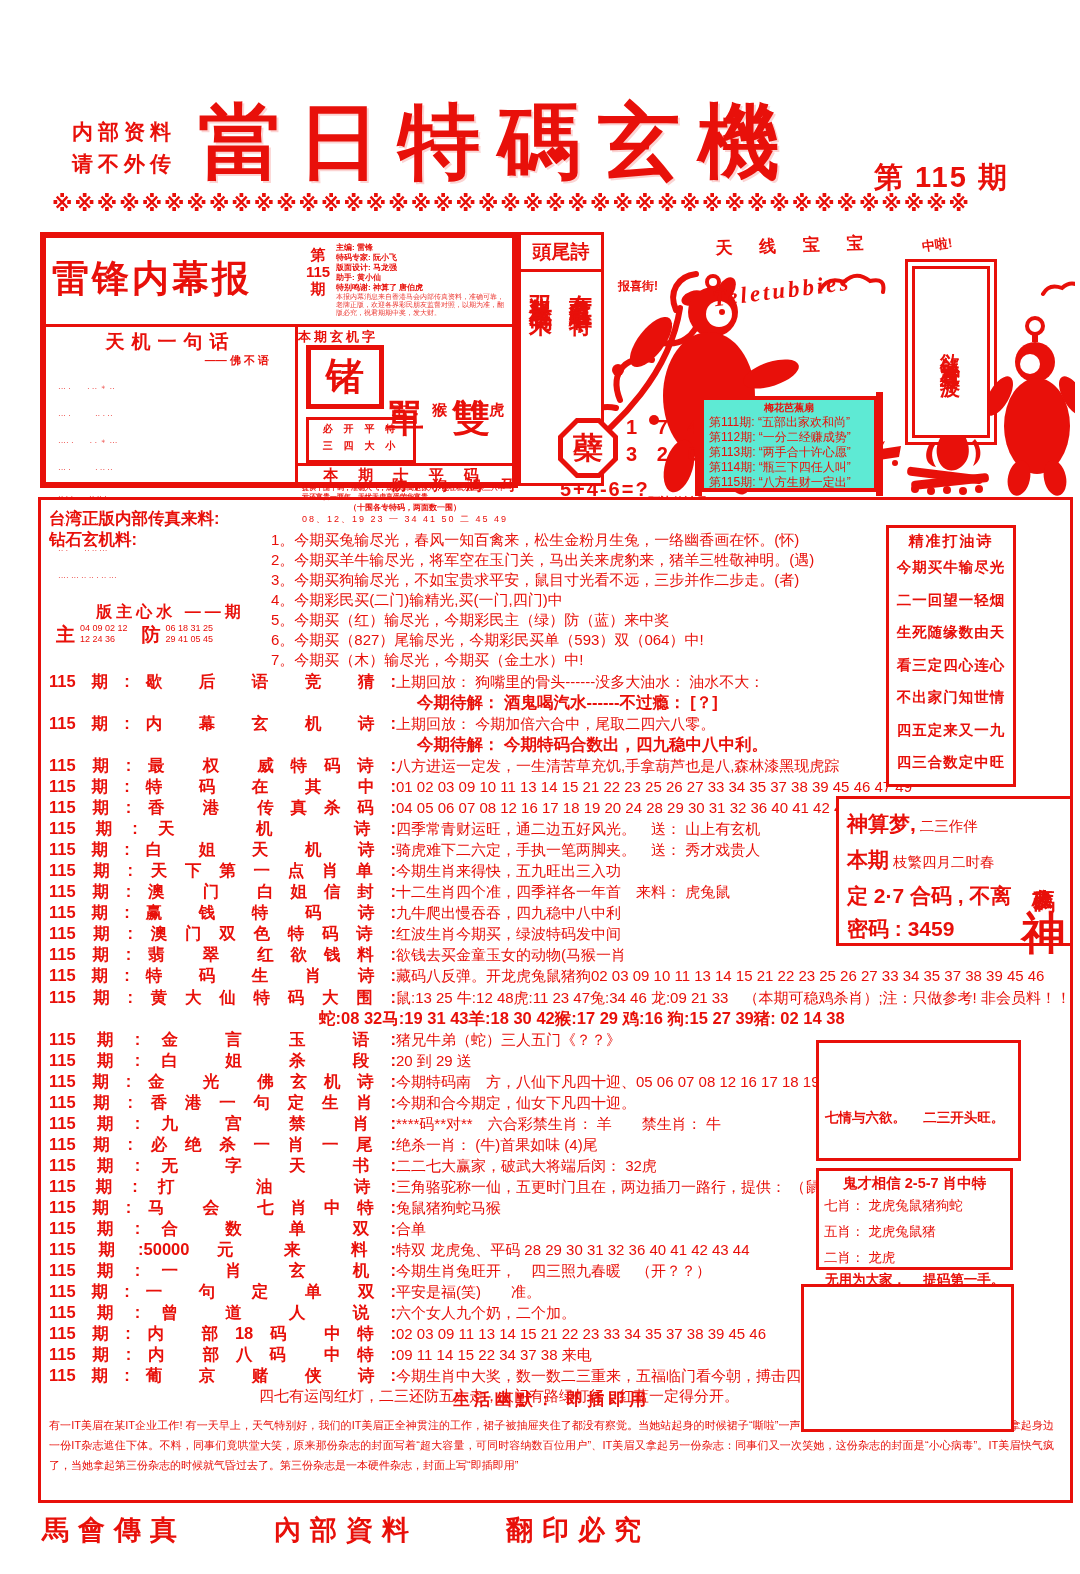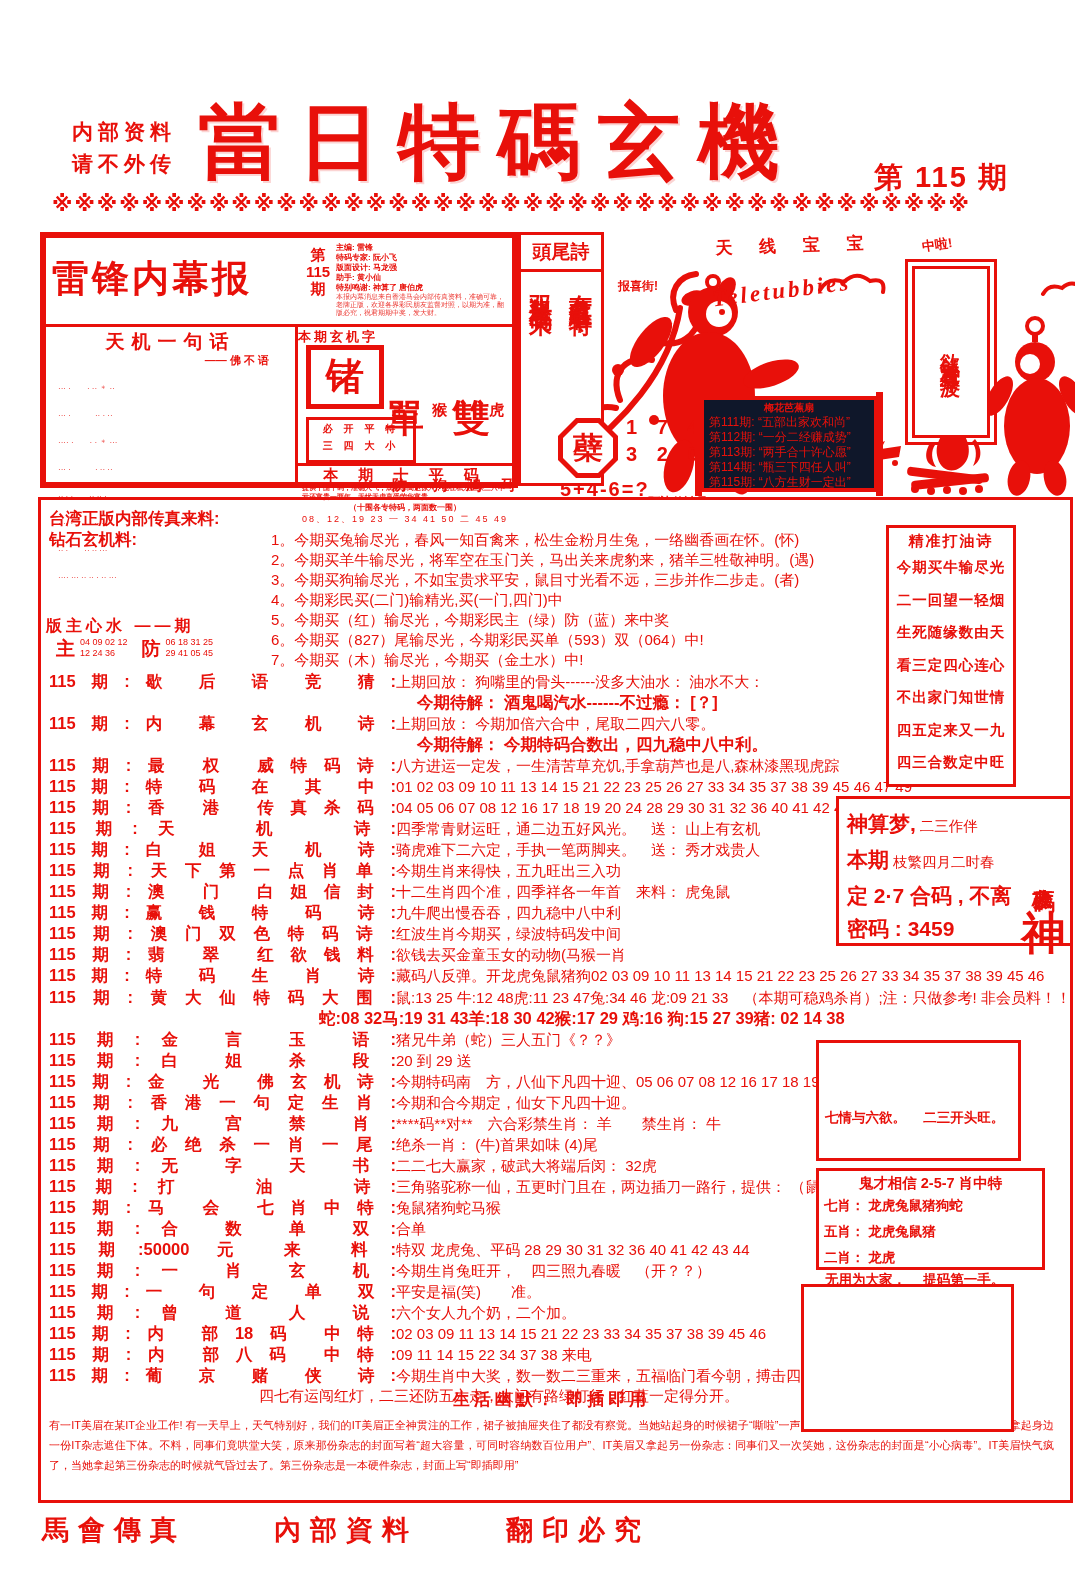--- a/index.html
+++ b/index.html
@@ -22,21 +22,21 @@
   .lf-head{display:flex;height:86px;border-bottom:3px solid #e8100a}
   .lf-title{width:248px;font-size:37px;font-weight:bold;letter-spacing:3px;padding:16px 0 0 6px;white-space:nowrap}
   .lf-issue{width:36px;font-size:15px;font-weight:bold;line-height:17px;padding-top:8px;text-align:center}
   .lf-staff{flex:1;font-size:8px;line-height:10px;padding-top:5px;font-weight:bold}
   .lf-fine{font-size:7px;line-height:8px;opacity:.85;padding-right:4px;font-weight:normal}
   .lf-body{display:flex;height:155px}
   .lf-left{width:252px;border-right:3px solid #e8100a;box-sizing:border-box;padding-top:2px}
   .tj-title{font-size:19px;font-weight:bold;text-align:center;letter-spacing:7px}
   .tj-sub{font-size:11px;font-weight:bold;text-align:right;padding-right:26px;line-height:11px}
   .tj-rows{font-size:8px;line-height:9px;padding-left:12px;opacity:.8;white-space:pre}
-  .bz-title{font-size:16px;font-weight:bold;text-align:left;letter-spacing:4px;margin-top:16px}
+  .bz-title{font-size:16px;font-weight:bold;text-align:center;letter-spacing:4px;margin-top:2px}
   .bz-line{display:flex;align-items:center;font-size:9px;line-height:11px;padding-left:10px;white-space:pre}
   .bz-big{font-size:19px;font-weight:bold;margin-right:5px}
   .lf-right{flex:1;position:relative}
   .xj-header{position:absolute;left:0;top:1px;width:100%;text-align:left;font-size:13px;font-weight:bold;
              letter-spacing:3px;filter:blur(.4px)}
   .xj-box{position:absolute;left:8px;top:18px;width:68px;height:54px;border:5px solid #e8100a;
           font-size:38px;font-weight:bold;text-align:center;line-height:52px}
   .zhufang{position:absolute;left:94px;top:20px;font-size:15px;font-weight:bold;line-height:25px;
            letter-spacing:2px;filter:blur(.3px);white-space:pre}
   .danshuang{position:absolute;left:88px;top:66px;font-size:38px;font-weight:bold;letter-spacing:28px;white-space:nowrap}
@@ -61,21 +61,21 @@
   .note2{left:648px;top:266px;font-size:12px;font-weight:bold;filter:blur(.45px)}
   .seal{left:558px;top:190px;width:60px;height:60px;z-index:2}
   .seal-oct{position:absolute;inset:0;background:#e8100a;
             clip-path:polygon(30% 0,70% 0,100% 30%,100% 70%,70% 100%,30% 100%,0 70%,0 30%)}
   .seal-in{position:absolute;inset:5px;background:#fff;
            clip-path:polygon(30% 0,70% 0,100% 30%,100% 70%,70% 100%,30% 100%,0 70%,0 30%)}
   .seal-ch{position:absolute;inset:0;text-align:center;line-height:60px;font-size:30px;font-weight:bold}
   .seal-nums{left:626px;top:186px;font-size:20px;font-weight:bold;line-height:27px;letter-spacing:7px;white-space:pre}
   .seal-formula{left:560px;top:250px;font-size:20px;font-weight:bold;letter-spacing:2px}
   .plaque{left:700px;top:168px;width:178px;height:96px;border:4px solid #e8100a;box-sizing:border-box;
-          background:#0f172a;padding:1px 5px;z-index:2}
+          background:#5eead4;padding:1px 5px;z-index:2}
   .plaque:before,.plaque:after{content:"";position:absolute;top:-8px;bottom:-8px;width:7px;background:#e8100a}
   .plaque:before{left:-9px}.plaque:after{right:-9px}
   .plq-title{font-size:10px;font-weight:bold;text-align:center;filter:blur(.35px)}
   .plq-row{font-size:12px;line-height:15px;font-weight:normal;white-space:nowrap}
   
   .zhongla{left:922px;top:8px;font-size:13px;font-weight:bold;transform:rotate(-8deg)}
   .stamp{left:912px;top:38px;width:72px;height:166px;border:3px solid #e8100a;outline:3px solid #e8100a;
          outline-offset:4px;display:flex;background:#fff;z-index:3}
   .stamp-txt{writing-mode:vertical-rl;font-size:20px;font-weight:bold;letter-spacing:5px;margin:auto}
   
@@ -97,23 +97,23 @@
   .ys-row{font-size:14.5px;font-weight:bold;line-height:32.5px;letter-spacing:1px;white-space:nowrap}
   .box-shensuan{left:795px;top:296px;width:237px;height:150px;display:flex}
   .ss-left{flex:1;padding:8px 0 0 8px;font-size:14.5px;line-height:33px;white-space:nowrap}
   .ss-b{font-weight:bold;font-size:21px}
   .ss-vert{width:58px;writing-mode:vertical-rl;text-align:center;padding-top:4px;line-height:54px}
   .ss-v1{font-size:19px;font-weight:bold}
   .ss-v2{font-size:44px;font-weight:bold}
   .ss-v3{font-size:23px;font-weight:bold}
   .box-qiqing{left:775px;top:540px;width:205px;height:121px;padding:7px 6px;font-size:13.5px;
               font-weight:bold;line-height:27px;white-space:pre}
-  .box-guicai{left:775px;top:668px;width:229px;height:102px;padding:3px 5px}
+  .box-guicai{left:775px;top:668px;width:197px;height:102px;padding:3px 5px}
   .gc-title{font-size:14.5px;font-weight:bold;text-align:center;white-space:nowrap}
-  .gc-row{font-size:13.5px;font-weight:bold;line-height:26px;white-space:nowrap}
+  .gc-row{font-size:13.5px;font-weight:normal;line-height:26px;white-space:nowrap}
   .box-empty{left:760px;top:784px;width:213px;height:148px}
   .humor{position:absolute;left:8px;top:888px;width:1005px;z-index:1}
   .humor-title{font-size:17px;font-weight:bold;text-align:center;letter-spacing:4px}
   .humor-text{font-size:11px;line-height:20px;margin-top:4px;text-align:justify}
   
   .footer{left:0;top:1512px;width:1080px;white-space:nowrap}
   .footer span{font-size:27px;font-weight:bold;letter-spacing:9px;margin:0 42px}
   svg{position:absolute;pointer-events:none}
 </style>
 </head>

